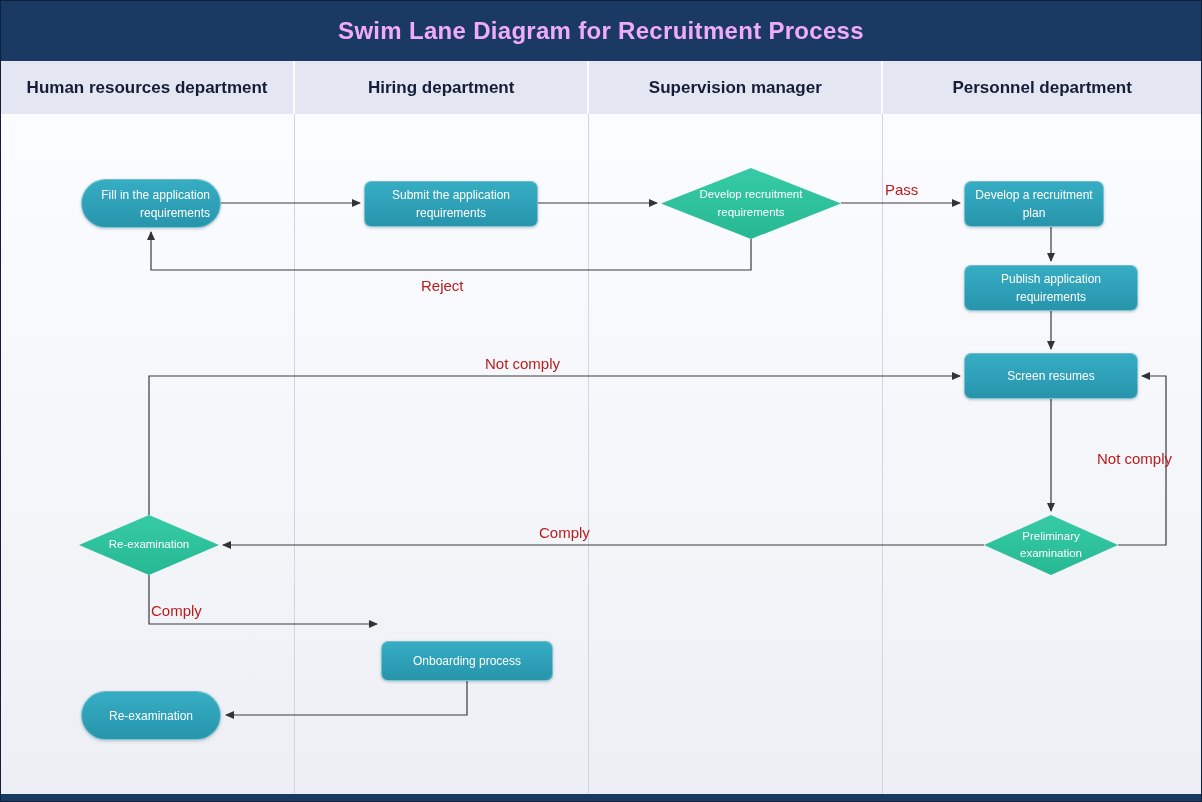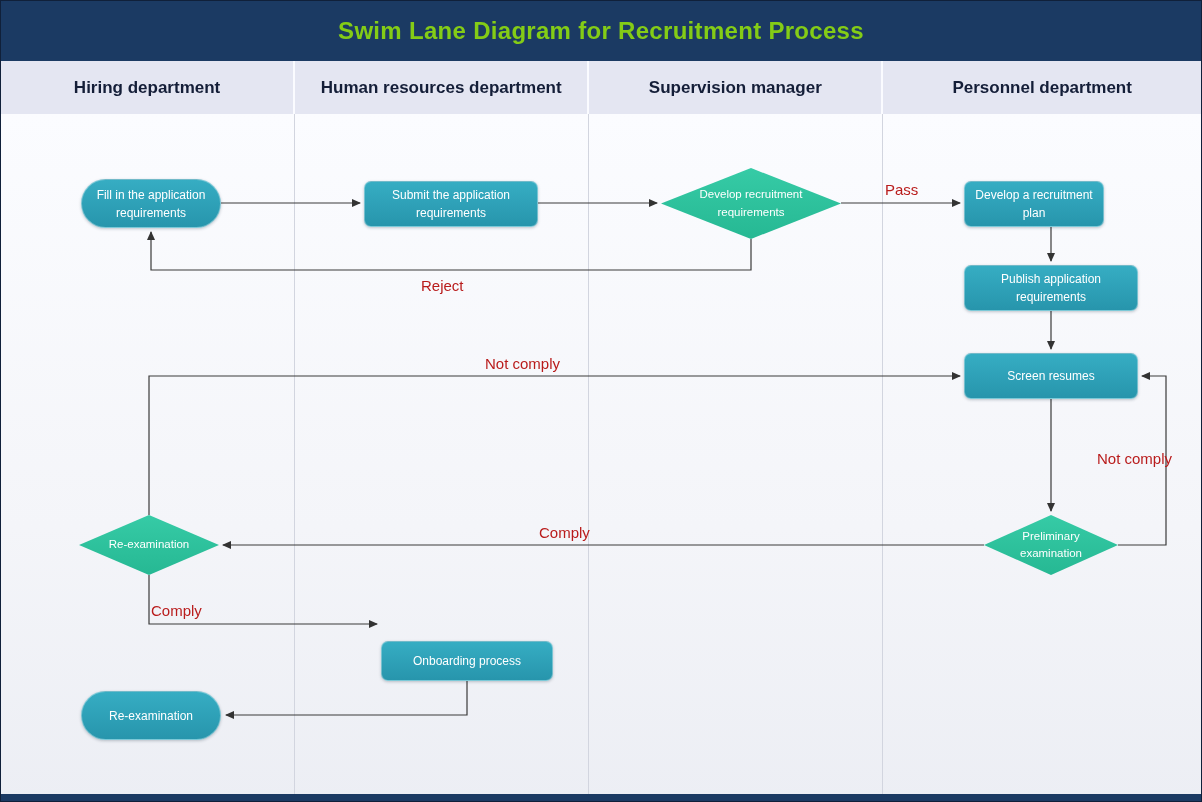--- a/index.html
+++ b/index.html
@@ -6,21 +6,21 @@
   .frame{
     position:relative;width:1202px;height:802px;margin:0 auto;
     background:#fbfcfe;border:1px solid #10203a;box-sizing:border-box;overflow:hidden;
   }
   .title-bar{
     position:absolute;left:0;top:0;width:100%;height:60px;
     background:var(--title_bg,#1b3a63);
     display:flex;align-items:center;justify-content:center;
   }
   .title-bar h1{
-    margin:17px;color:#84cc16;font-size:24px;font-weight:700;letter-spacing:.3px;text-align:center;
+    margin:17px;color:#f0abfc;font-size:24px;font-weight:700;letter-spacing:.3px;text-align:center;
   }
   .lane-headers{
     position:absolute;left:0;top:60px;width:100%;height:53px;display:flex;
   }
   .lane-header{
     background:var(--header_bg,#e4e6f2);
     display:flex;align-items:center;justify-content:center;
     font-size:17px;font-weight:700;color:#141e38;
     border-right:2px solid #fafbff;box-sizing:border-box;
   }
@@ -45,42 +45,42 @@
   .layer{position:absolute;left:0;top:0;width:1202px;height:802px;pointer-events:none;}
   .layer .node,.layer .edge-label{pointer-events:auto;}
   .node{
     position:absolute;display:flex;align-items:center;justify-content:center;
     text-align:center;color:#ffffff;font-size:12px;line-height:1.5;
     background:linear-gradient(180deg,var(--node_fill_light,#36adc3) 0%,var(--node_fill,#2795ac) 100%);
     border:1px solid rgba(255,255,255,.35);border-radius:7px;
     box-shadow:0 1px 3px rgba(20,40,60,.25);
     padding:4px 10px;box-sizing:border-box;cursor:default;
   }
-  .stadium{border-radius:26px;}
+  .stadium{border-radius:26px;text-align:right;}
   .diamond{
     clip-path:polygon(50% 0,100% 50%,50% 100%,0 50%);
     background:linear-gradient(180deg,var(--diamond_fill_light,#36cba6) 0%,var(--diamond_fill,#26b893) 100%);
     border:none;border-radius:0;box-shadow:none;font-size:11.5px;padding:4px 22px;
   }
   .edge-label{
     position:absolute;font-size:15px;color:#b91c1c;white-space:nowrap;
   }
 </style>
 </head>
 <body>
 
 <div class="frame">
 
   <div class="title-bar">
     <h1>Swim Lane Diagram for Recruitment Process</h1>
   </div>
 
   <div class="lane-headers">
+    <div class="lane-header lh-2">Human resources department</div>
     <div class="lane-header lh-1">Hiring department</div>
-    <div class="lane-header lh-2">Human resources department</div>
     <div class="lane-header lh-3">Supervision manager</div>
     <div class="lane-header lh-4">Personnel department</div>
   </div>
 
   <div class="lanes-body">
     <div class="lane-body lb-1"></div>
     <div class="lane-body lb-2"></div>
     <div class="lane-body lb-3"></div>
     <div class="lane-body lb-4"></div>
   </div>

